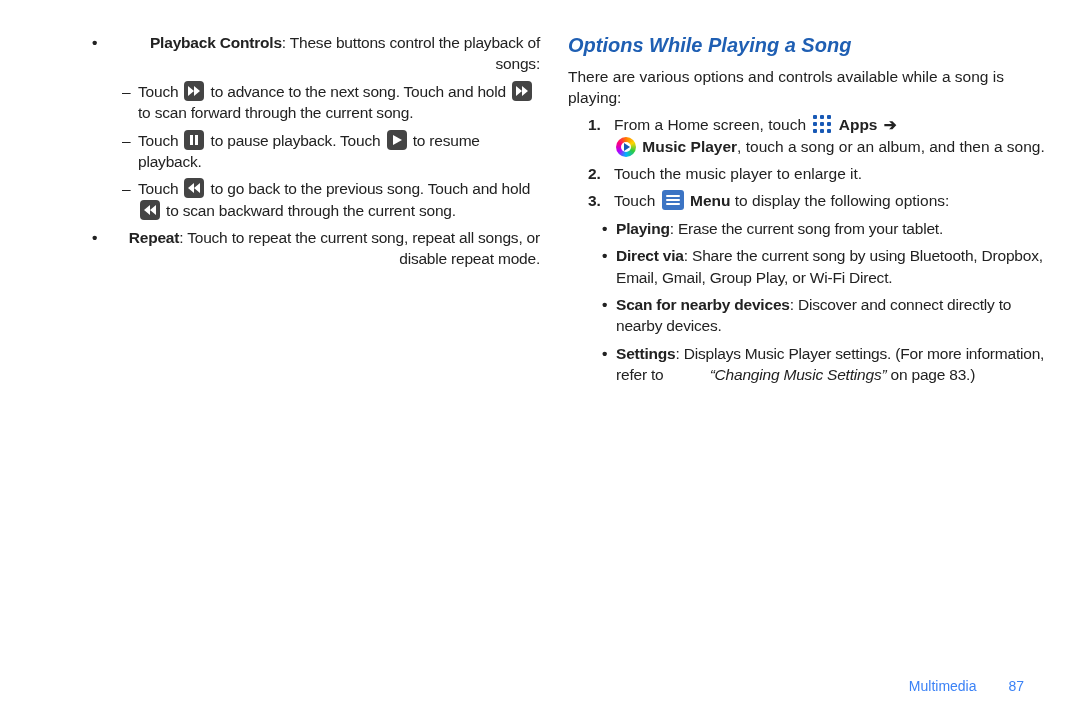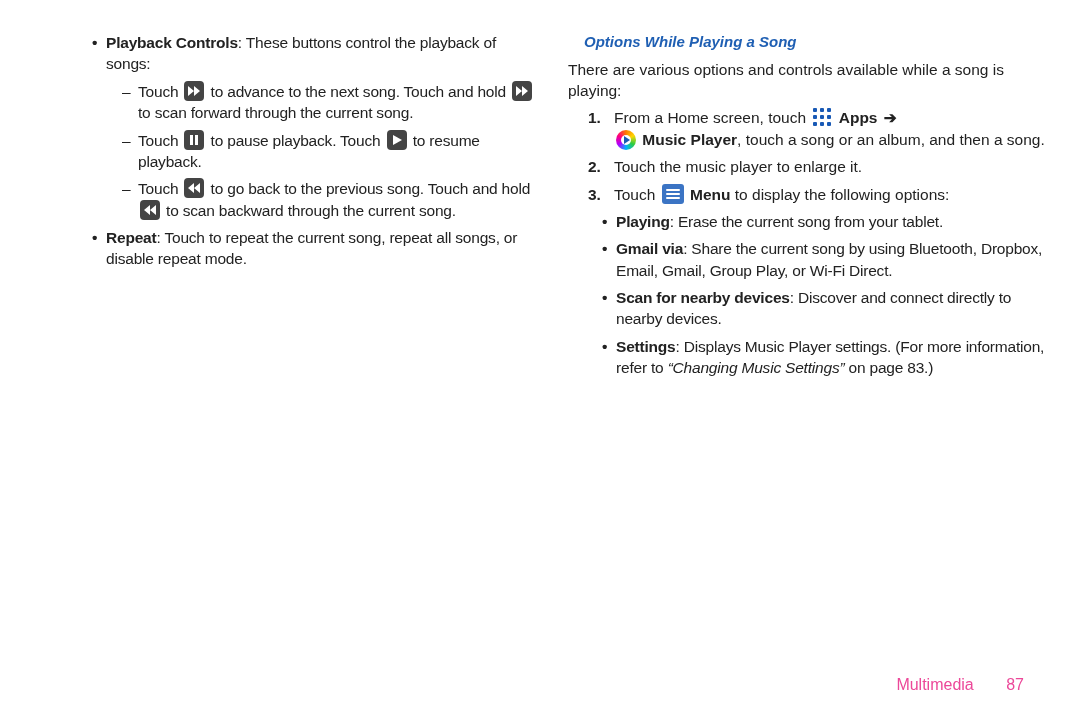--- a/index.html
+++ b/index.html
@@ -23,27 +23,27 @@
     top: 32px;
     width: 460px;
   }
   .col-left { left: 80px; }
   .col-right { left: 568px; width: 478px; }
 
   .section-heading {
     font-weight: bold;
     font-style: italic;
     color: #1f5fb3;
-    font-size: 15px;
-    margin: 0 0 6px 16px;
+    font-size: 20px;
+    margin: 0 0 6px 0;
   }
   .lvl1, .lvl2, .ol1 {
     margin: 0 0 6px 0;
   }
-  .lvl1 { padding-left: 26px; position: relative; }
+  .lvl1 { padding-left: 26px; position: relative; text-align: right; }
   .lvl1::before {
     content: "•";
     position: absolute;
     left: 12px;
     top: 0;
     font-weight: bold;
   }
   .lvl2 { padding-left: 58px; position: relative; }
   .lvl2::before {
     content: "–";
@@ -61,21 +61,21 @@
   }
   .ol1 { padding-left: 46px; position: relative; }
   .ol1 .num {
     position: absolute;
     left: 20px;
     top: 0;
     font-weight: bold;
   }
   b, .bold { font-weight: bold; }
   .condensed { letter-spacing: -0.2px; }
-  .ital-ref { font-style: italic; }
+  .ital-ref { font-style: italic; margin-left: 42px; }
 
   .icon-box {
     display: inline-block;
     width: 20px;
     height: 20px;
     background: #444;
     border-radius: 4px;
     vertical-align: -4px;
     margin: 0 2px;
     position: relative;
@@ -158,22 +158,22 @@
   .arrow-then {
     display: inline-block;
     font-weight: bold;
     margin: 0 2px;
   }
 
   .footer {
     position: absolute;
     right: 56px;
     bottom: 24px;
-    font-size: 16px;
-    color: #ec4899;
+    font-size: 14px;
+    color: #3b82f6;
   }
   .footer .pn { margin-left: 28px; }
 </style>
 </head>
 <body>
 
 <div class="page">
 
   <div class="col col-left condensed">
 
@@ -255,21 +255,21 @@
       <span class="icon-menu"><span class="mid"></span></span>
       <b>Menu</b>
       <span> </span><span>to display the following options:</span>
     </div>
 
     <div class="condensed">
       <div class="lvl3b">
         <b>Playing</b><span>: Erase the current song from your tablet.</span>
       </div>
       <div class="lvl3b">
-        <b>Gmail via</b><span>: Share the current song by using Bluetooth, Dropbox, Email, Gmail, Group Play, or Wi-Fi Direct.</span>
+        <b>Direct via</b><span>: Share the current song by using Bluetooth, Dropbox, Email, Gmail, Group Play, or Wi-Fi Direct.</span>
       </div>
       <div class="lvl3b">
         <b>Scan for nearby devices</b><span>: Discover and connect directly to nearby devices.</span>
       </div>
       <div class="lvl3b">
         <b>Settings</b><span>: Displays Music Player settings. (For more information, refer to </span><span class="ital-ref">“Changing Music Settings”</span><span> on page 83.)</span>
       </div>
     </div>
 
   </div>

